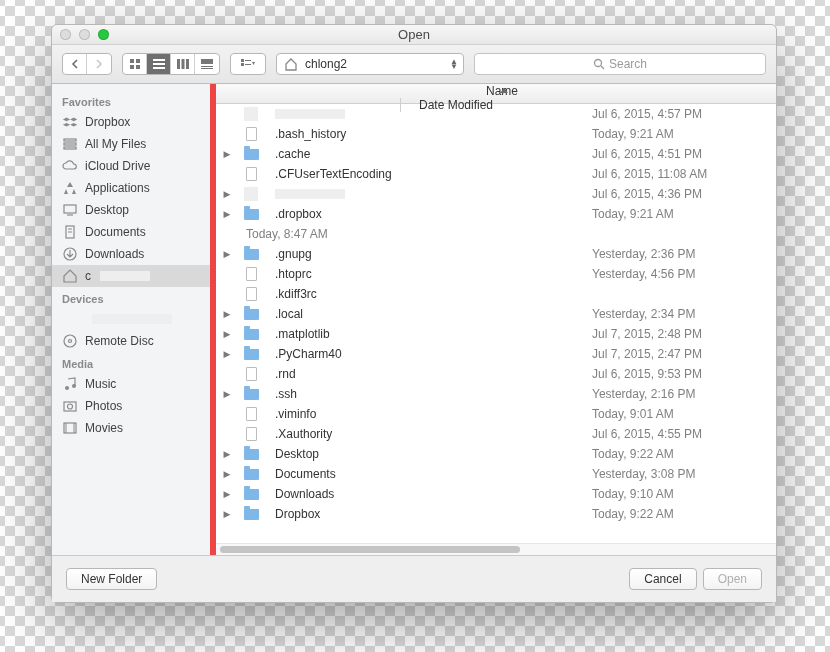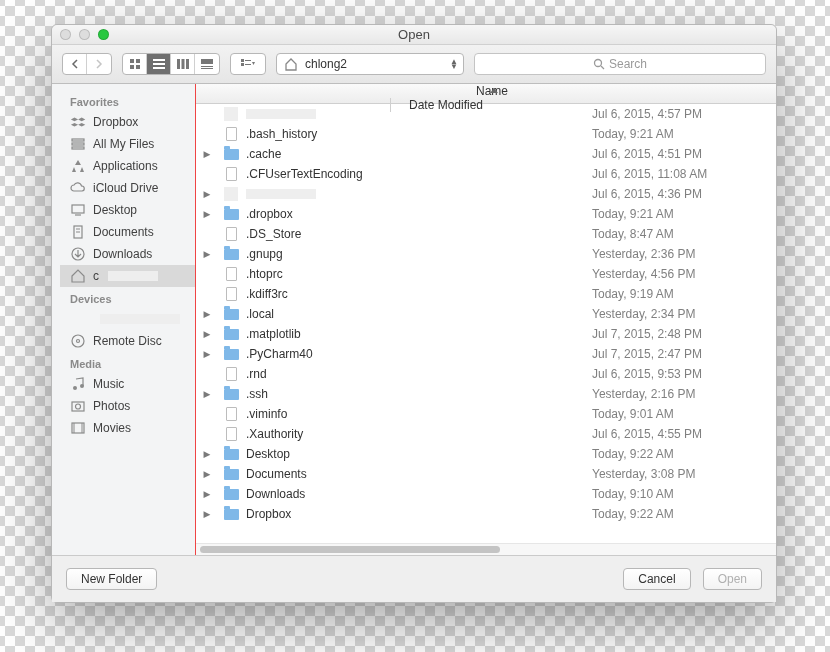--- a/index.html
+++ b/index.html
@@ -13,42 +13,42 @@
 .toolbar{height:39px;background:linear-gradient(#f2f2f2,#e6e6e6);border-bottom:1px solid #bdbdbd;display:flex;align-items:center;padding:0 10px;gap:10px;}
 .segctl{display:flex;border:1px solid #b7b7b7;border-radius:4px;overflow:hidden;background:#fff;height:22px;}
 .segbtn{width:24px;display:flex;align-items:center;justify-content:center;border-right:1px solid #d0d0d0;color:#555;cursor:default;}
 .segbtn:last-child{border-right:none;}
 .segbtn.on{background:#6f6f6f;color:#fff;}
 .dropdown{flex:0 0 188px;height:22px;border:1px solid #b7b7b7;border-radius:4px;background:#fff;display:flex;align-items:center;padding:0 6px;gap:6px;}
 .dropdown .label{flex:1;color:#333;}
 .updown{font-size:8px;color:#666;line-height:5px;letter-spacing:-1px;}
 .search{flex:1;height:22px;border:1px solid #c4c4c4;border-radius:4px;background:#fff;display:flex;align-items:center;justify-content:center;gap:4px;color:#9a9a9a;}
 .content{flex:1;display:flex;overflow:hidden;}
-.sidebar{width:144px;background:#f3f4f5;border-right:1px solid #ef4444;overflow-y:auto;padding-top:6px;padding-left:8px;}
+.sidebar{width:164px;background:#f3f4f5;border-right:6px solid #ef4444;overflow-y:auto;padding-top:6px;}
 .shead{color:#8a8a8a;font-size:11px;font-weight:600;padding:6px 10px 3px;}
 .sitem{display:flex;align-items:center;height:22px;padding:0 10px;gap:7px;color:#414141;cursor:default;}
 .sitem.sel{background:#d9d9d9;}
 .sicon{width:16px;height:16px;flex:0 0 16px;color:#7a7a7a;display:flex;align-items:center;justify-content:center;}
 .main{flex:1;display:flex;flex-direction:column;background:#fff;}
 .cols{height:20px;background:linear-gradient(#fafafa,#ededed);border-bottom:1px solid #cfcfcf;display:flex;align-items:center;color:#333;font-size:11px;flex-direction:column;}
 .col-name{flex:1;padding-left:12px;position:relative;}
 .col-name::after{content:"";position:absolute;right:10px;top:50%;margin-top:-3px;border-left:4px solid transparent;border-right:4px solid transparent;border-bottom:5px solid #6a6a6a;}
 .col-date{width:192px;border-left:1px solid #cfcfcf;padding-left:18px;}
 .list{flex:1;overflow-y:auto;overflow-x:auto;}
 .row{display:flex;align-items:center;height:20px;white-space:nowrap;}
 .disc{width:22px;text-align:center;color:#7a7a7a;font-size:9px;}
 .ficon{width:18px;height:14px;margin-right:6px;display:inline-flex;align-items:center;justify-content:center;}
 .folder{width:15px;height:11px;background:#7fb8e8;border-radius:1px;position:relative;}
 .folder::before{content:"";position:absolute;top:-3px;left:0;width:6px;height:3px;background:#7fb8e8;border-radius:1px 1px 0 0;}
 .file{width:11px;height:14px;background:#fff;border:1px solid #bcbcbc;border-radius:1px;}
 .redact{background:#eeeeee;display:inline-block;height:10px;}
-.nameCell{flex:1;display:flex;align-items:center;color:#333;padding-left:4px;}
+.nameCell{flex:1;display:flex;align-items:center;color:#333;padding-left:4px;gap:9px;}
 .name{color:#333;}
 .dateCell{width:192px;color:#808080;padding-left:8px;}
-.footer{height:47px;border-top:1px solid #cacaca;background:#efefef;display:flex;align-items:center;padding:0 14px;gap:12px;}
+.footer{height:47px;border-top:1px solid #cacaca;background:#efefef;display:flex;align-items:center;padding:0 14px;gap:6px;}
 .spacer{flex:1;}
 .btn{height:22px;padding:0 14px;border:1px solid #b7b7b7;border-radius:4px;background:linear-gradient(#fff,#f3f3f3);color:#333;display:flex;align-items:center;}
 .btn.dim{color:#b0b0b0;}
 .scrollx{height:12px;border-top:1px solid #e6e6e6;background:#f7f7f7;position:relative;}
 .scrollx::after{content:"";position:absolute;left:4px;top:2px;height:7px;width:300px;background:#c4c4c4;border-radius:4px;}
 svg{display:block;}
 .sortcol{display:flex;align-items:center;}
 </style>
 </head>
 <body>
@@ -154,32 +154,32 @@
                 <rect x="2" y="3" width="12" height="2" stroke="#8a8a8a" stroke-width="1.2" fill="none"></rect>
                 <rect x="2" y="7" width="12" height="2" stroke="#8a8a8a" stroke-width="1.2" fill="none"></rect>
                 <rect x="2" y="11" width="12" height="2" stroke="#8a8a8a" stroke-width="1.2" fill="none"></rect>
               </svg>
             </span>
             <span>All My Files</span>
           </div>
           <div class="sitem">
             <span class="sicon">
               <svg width="16" height="16" viewBox="0 0 16 16">
+                <path d="M4 11a3 3 0 0 1 0-6 4 4 0 0 1 7.5 1A2.5 2.5 0 0 1 12 11Z" stroke="#8a8a8a" stroke-width="1.2" fill="none"></path>
+              </svg>
+            </span>
+            <span>iCloud Drive</span>
+          </div>
+          <div class="sitem">
+            <span class="sicon">
+              <svg width="16" height="16" viewBox="0 0 16 16">
                 <path d="M8 2 L5 7 H11 Z M4 9 L2 14 H6 Z M12 9 L10 14 H14 Z" fill="#8a8a8a"></path>
               </svg>
             </span>
             <span>Applications</span>
-          </div>
-          <div class="sitem">
-            <span class="sicon">
-              <svg width="16" height="16" viewBox="0 0 16 16">
-                <path d="M4 11a3 3 0 0 1 0-6 4 4 0 0 1 7.5 1A2.5 2.5 0 0 1 12 11Z" stroke="#8a8a8a" stroke-width="1.2" fill="none"></path>
-              </svg>
-            </span>
-            <span>iCloud Drive</span>
           </div>
           <div class="sitem">
             <span class="sicon">
               <svg width="16" height="16" viewBox="0 0 16 16">
                 <rect x="2" y="3" width="12" height="8" stroke="#8a8a8a" stroke-width="1.2" fill="none"></rect>
                 <line x1="5" y1="13" x2="11" y2="13" stroke="#8a8a8a" stroke-width="1.2"></line>
               </svg>
             </span>
             <span>Desktop</span>
           </div>
@@ -327,26 +327,20 @@
             <div class="nameCell">
               <span class="ficon">
                 <span class="folder"></span>
               </span>
               <span class="name">.dropbox</span>
             </div>
             <div class="dateCell">Today, 9:21 AM</div>
           </div>
           <div class="row">
             <span class="disc"></span>
-            <div class="nameCell">
-              <span class="ficon">
-                <span class="file"></span>
-              </span>
-              <span class="name">.DS_Store</span>
-            </div>
             <div class="dateCell">Today, 8:47 AM</div>
           </div>
           <div class="row">
             <span class="disc">▶</span>
             <div class="nameCell">
               <span class="ficon">
                 <span class="folder"></span>
               </span>
               <span class="name">.gnupg</span>
             </div>
@@ -363,21 +357,20 @@
             <div class="dateCell">Yesterday, 4:56 PM</div>
           </div>
           <div class="row">
             <span class="disc"></span>
             <div class="nameCell">
               <span class="ficon">
                 <span class="file"></span>
               </span>
               <span class="name">.kdiff3rc</span>
             </div>
-            <div class="dateCell">Today, 9:19 AM</div>
           </div>
           <div class="row">
             <span class="disc">▶</span>
             <div class="nameCell">
               <span class="ficon">
                 <span class="folder"></span>
               </span>
               <span class="name">.local</span>
             </div>
             <div class="dateCell">Yesterday, 2:34 PM</div>

